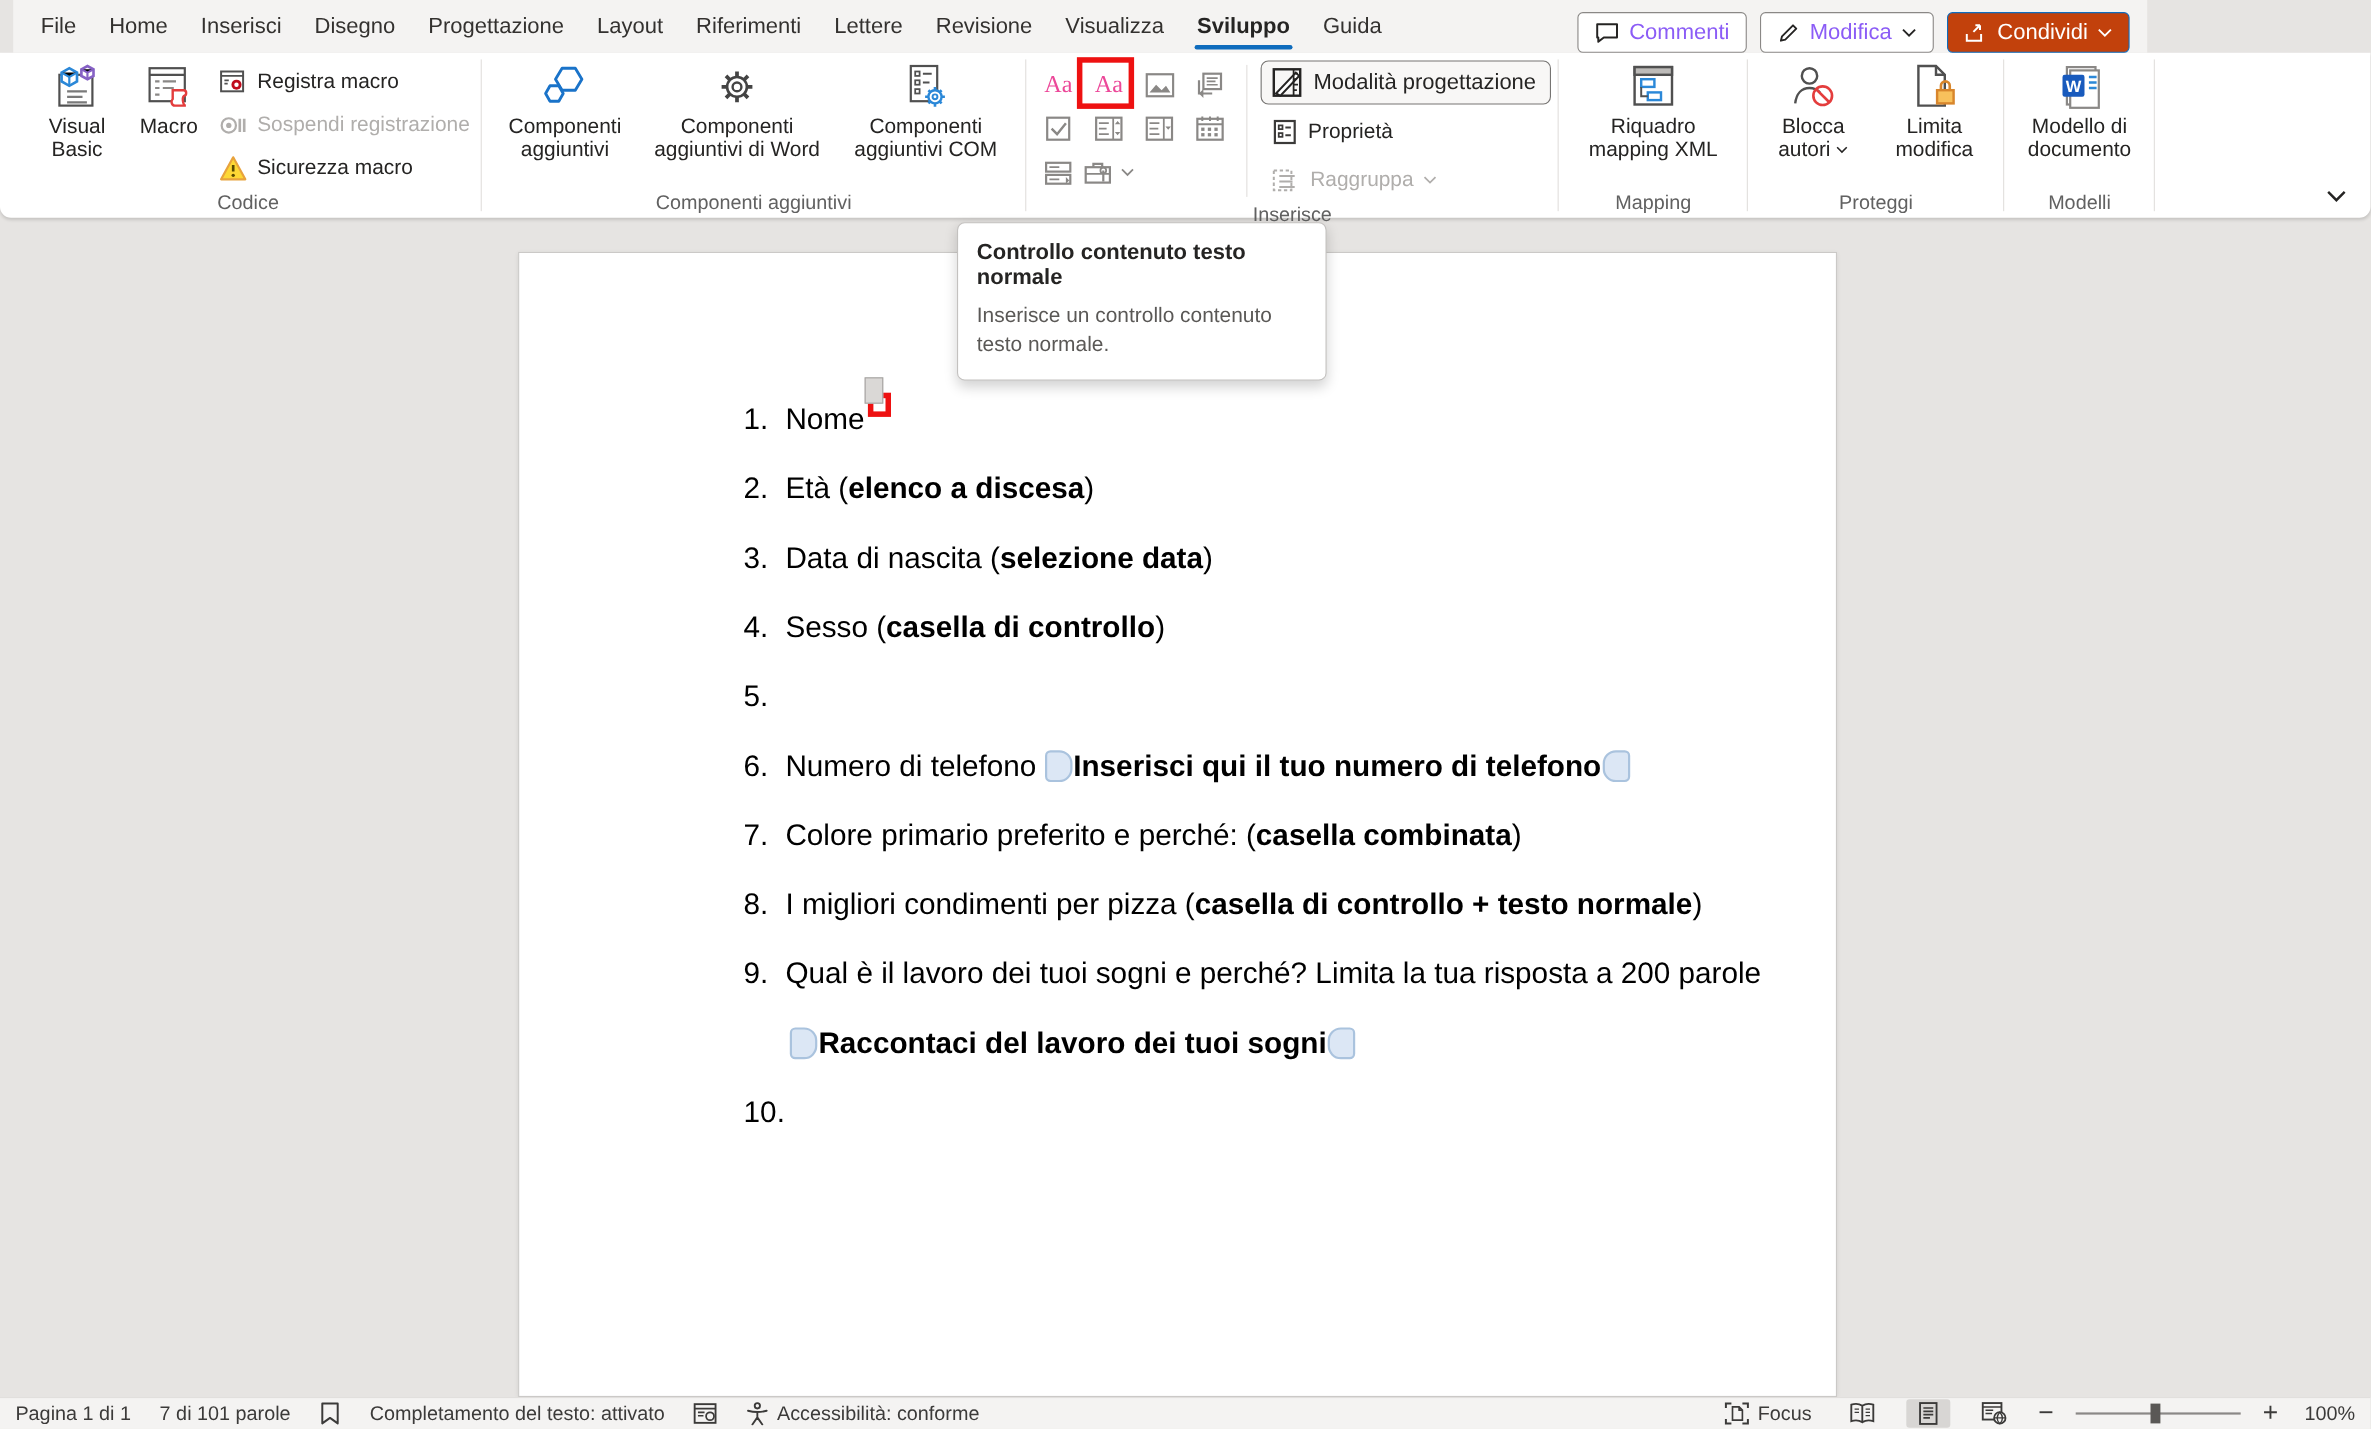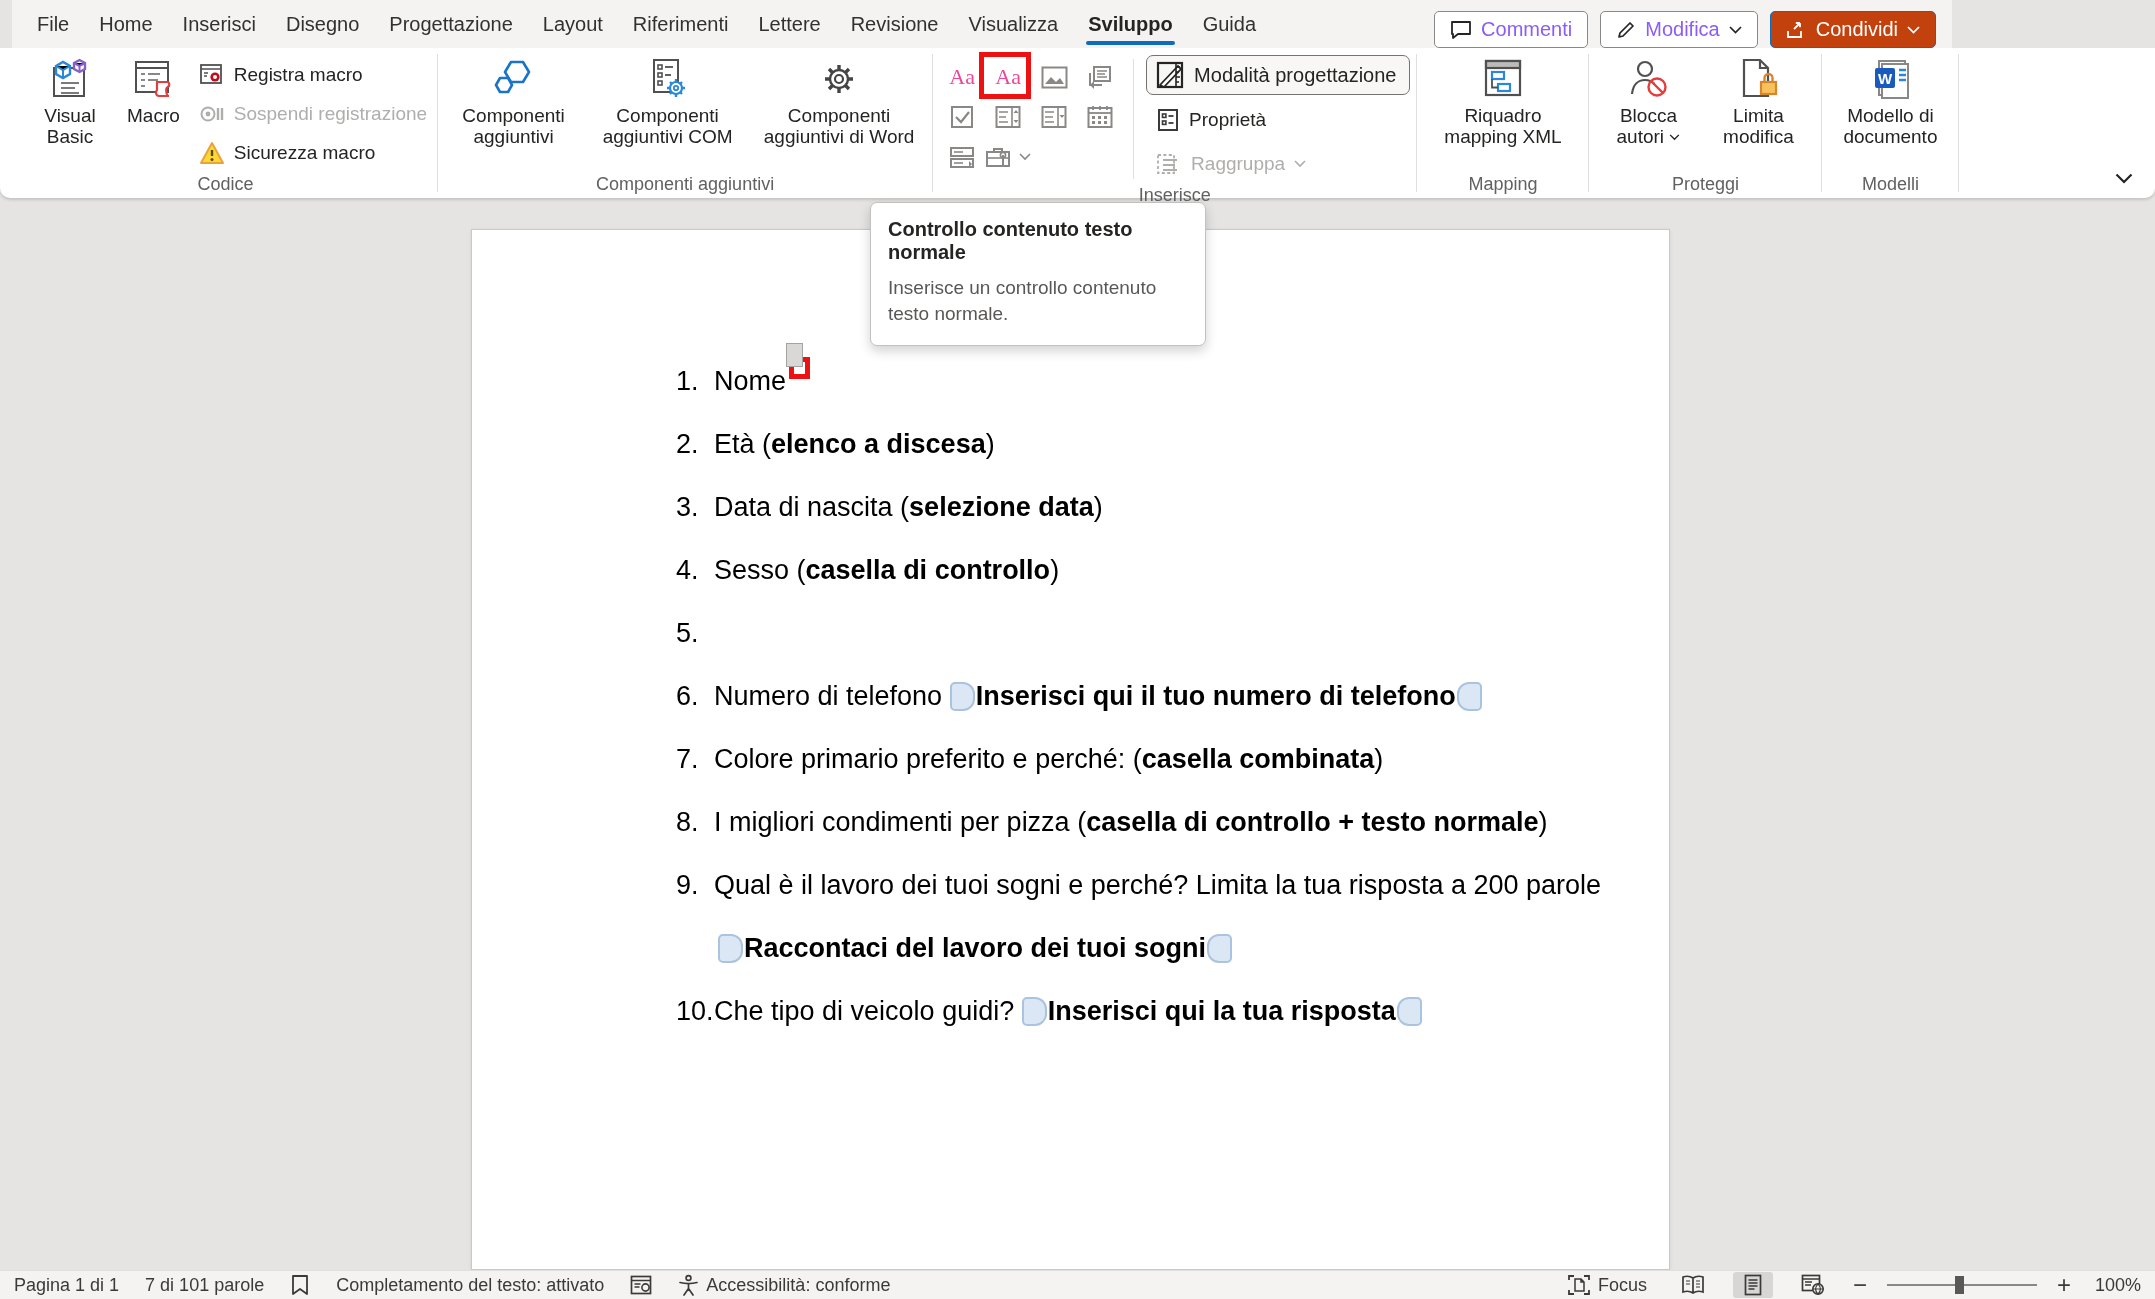--- a/index.html
+++ b/index.html
@@ -228,46 +228,46 @@
           <svg width="46" height="42" viewBox="0 0 46 42">
             <path d="M20 4h12l6 10-6 10H20l-6-10z" fill="#fff" stroke="#1a73c9" stroke-width="2.6" stroke-linejoin="round"></path>
             <path d="M9 20h8l4 7-4 7H9l-4-7z" fill="#fff" stroke="#1a73c9" stroke-width="2.6" stroke-linejoin="round"></path>
           </svg>
         </span>
         <span class="lbl" style="max-width:125px;">Componenti aggiuntivi</span>
       </div>
       <div class="bigbtn">
         <span>
           <svg width="44" height="42" viewBox="0 0 44 42">
+            <circle cx="22" cy="21" r="9" fill="none" stroke="#444" stroke-width="2.4"></circle>
+            <circle cx="22" cy="21" r="4" fill="none" stroke="#444" stroke-width="2.2"></circle>
+            <g stroke="#444" stroke-width="3.4">
+                <path d="M22 7v5M22 30v5M8 21h5M31 21h5M12 11l3.5 3.5M28.5 27.5L32 31M32 11l-3.5 3.5M15.5 27.5L12 31"></path>
+              </g>
+          </svg>
+        </span>
+        <span class="lbl" style="max-width:160px;">Componenti aggiuntivi di Word</span>
+      </div>
+      <div class="bigbtn">
+        <span>
+          <svg width="44" height="42" viewBox="0 0 44 42">
             <rect x="8" y="2" width="24" height="32" fill="#fff" stroke="#505050" stroke-width="2"></rect>
             <rect x="12" y="7" width="4" height="4" fill="none" stroke="#505050" stroke-width="1.6"></rect>
               <path d="M19 9h8" stroke="#505050" stroke-width="1.8"></path>
             <rect x="12" y="15" width="4" height="4" fill="none" stroke="#505050" stroke-width="1.6"></rect>
               <path d="M19 17h6" stroke="#505050" stroke-width="1.8"></path>
             <rect x="12" y="23" width="4" height="4" fill="none" stroke="#505050" stroke-width="1.6"></rect>
             <circle cx="30" cy="30" r="6" fill="#fff" stroke="#2b88d8" stroke-width="2.2"></circle>
               <circle cx="30" cy="30" r="2.2" fill="none" stroke="#2b88d8" stroke-width="1.8"></circle>
             <g stroke="#2b88d8" stroke-width="2.4">
                 <path d="M30 21v3M30 36v3M21 30h3M36 30h3M24 24l2 2M34 34l2 2M36 24l-2 2M26 34l-2 2"></path>
               </g>
           </svg>
         </span>
         <span class="lbl" style="max-width:155px;">Componenti aggiuntivi COM</span>
-      </div>
-      <div class="bigbtn">
-        <span>
-          <svg width="44" height="42" viewBox="0 0 44 42">
-            <circle cx="22" cy="21" r="9" fill="none" stroke="#444" stroke-width="2.4"></circle>
-            <circle cx="22" cy="21" r="4" fill="none" stroke="#444" stroke-width="2.2"></circle>
-            <g stroke="#444" stroke-width="3.4">
-                <path d="M22 7v5M22 30v5M8 21h5M31 21h5M12 11l3.5 3.5M28.5 27.5L32 31M32 11l-3.5 3.5M15.5 27.5L12 31"></path>
-              </g>
-          </svg>
-        </span>
-        <span class="lbl" style="max-width:160px;">Componenti aggiuntivi di Word</span>
       </div>
     </div>
     <div class="rgroup-label">Componenti aggiuntivi</div>
   </div>
   <div class="rsep"></div>
 
   <div class="rgroup">
     <div class="rgroup-content">
       <div class="ctl-grid">
         <div class="ctl-red-box"></div>
@@ -505,21 +505,20 @@
         </div>
         <div class="ditem">
           <div class="dnum">9.</div>
           <div class="dtext"><span>Qual è il lavoro dei tuoi sogni e perché? Limita la tua risposta a 200 parole</span></div>
         </div>
         <div class="ditem dsub">
           <span class="cc"><span class="cc-tag L"></span><b>Raccontaci del lavoro dei tuoi sogni</b><span class="cc-tag R"></span></span>
         </div>
         <div class="ditem">
           <div class="dnum">10.</div>
-          <div class="dtext"><span>Che tipo di veicolo guidi? </span><span class="cc"><span class="cc-tag L"></span><b>Inserisci qui la tua risposta</b><span class="cc-tag R"></span></span></div>
         </div>
       </div>
   </div>
 </div>
 
 <div class="statusbar">
   <div class="sb-item">
       <span>Pagina 1 di 1</span>
     </div>
   <div class="sb-item">

